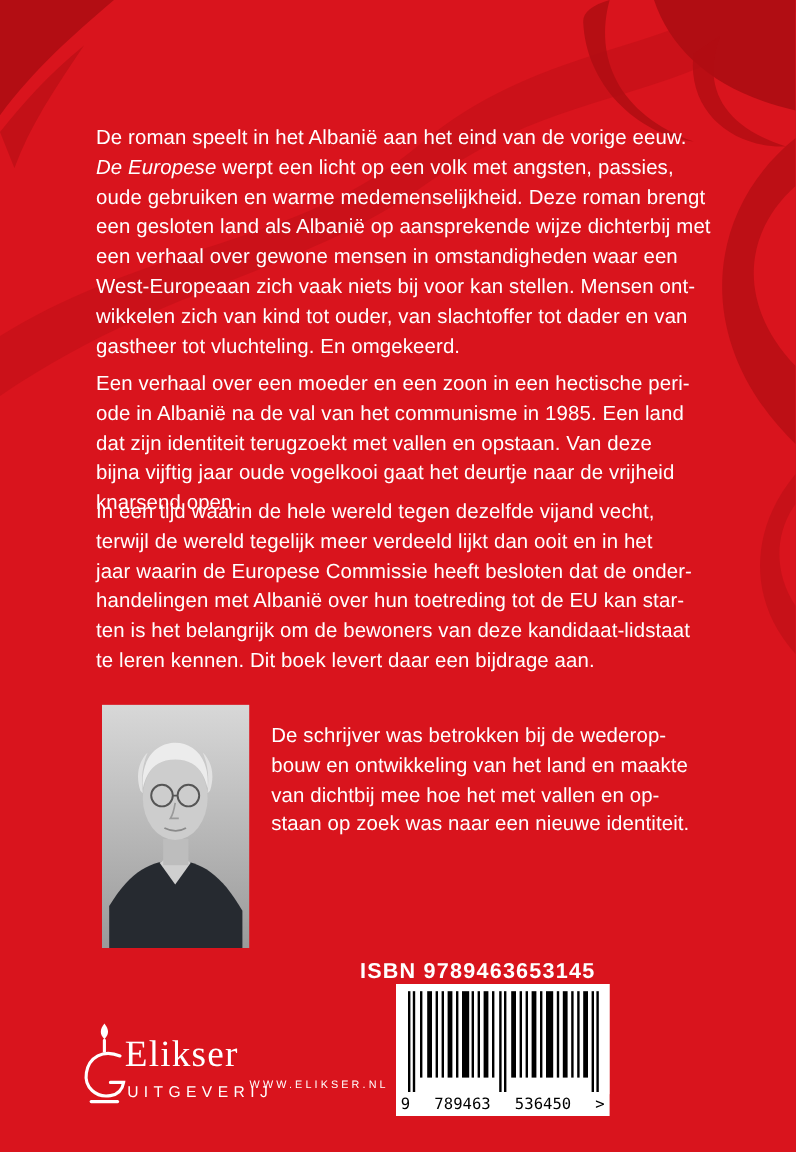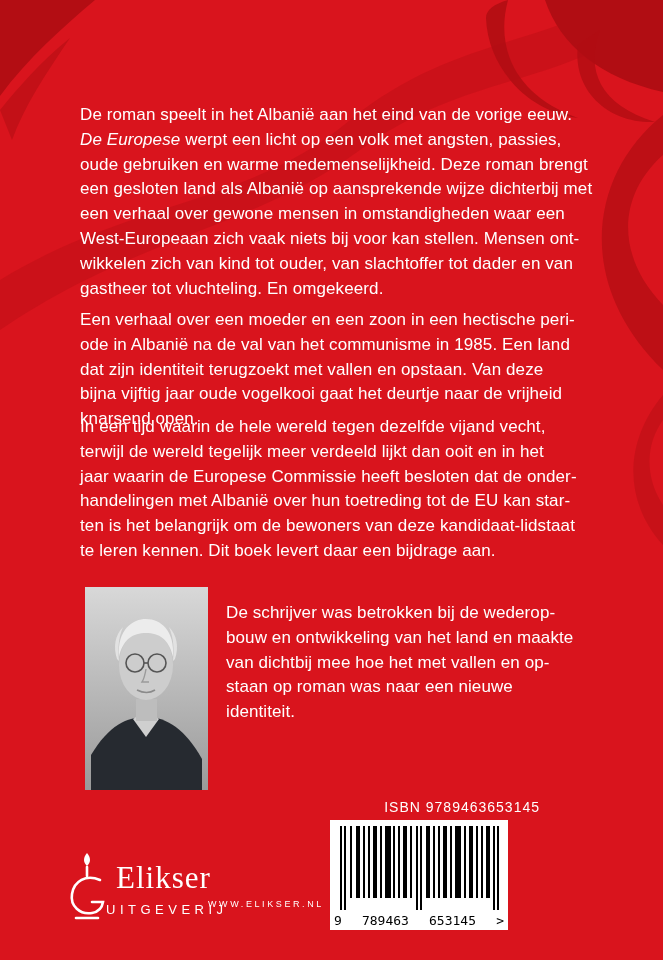--- a/index.html
+++ b/index.html
@@ -29,42 +29,42 @@
     color:var(--text);font-size:17px;line-height:24.8px;
     white-space:pre-line;letter-spacing:0.1px;
   }
   .italic{font-style:italic;}
   .photo{
     position:absolute;left:85px;top:587px;width:123px;height:203px;
     overflow:hidden;
   }
   .isbn-label{
     position:absolute;left:300px;top:799px;width:240px;
-    text-align:right;color:var(--text);
-    font-size:14px;font-weight:normal;letter-spacing:1px;
+    text-align:left;color:var(--text);
+    font-size:18px;font-weight:bold;letter-spacing:1px;
   }
   .barcode{
     position:absolute;left:330px;top:820px;width:178px;height:110px;
     background:#ffffff;
   }
   .barcode svg{display:block;}
   .barcode-digits{
     position:absolute;left:0;bottom:2px;width:100%;
     display:flex;justify-content:space-between;align-items:flex-end;
     padding:0 4px;
     font-family:"DejaVu Sans Mono", monospace;
     font-size:13px;color:#000;line-height:14px;
   }
   .publisher{
     position:absolute;left:60px;top:848px;width:340px;height:85px;
     color:var(--text);
   }
   .publisher-icon{position:absolute;left:4px;top:2px;}
   .publisher-name{
-    position:absolute;left:56px;top:12px;
+    position:absolute;left:44px;top:12px;
     font-family:"Liberation Serif", serif;
     font-size:31px;letter-spacing:1px;
   }
   .publisher-tagline{
     position:absolute;left:46px;top:54px;
     font-size:13px;letter-spacing:4.5px;
   }
   .publisher-site{
     position:absolute;left:148px;top:51px;
     font-size:9px;letter-spacing:2.6px;
@@ -136,21 +136,21 @@
     <line x1="59" y1="76" x2="63" y2="76" stroke="#555" stroke-width="1.6"></line>
 
     <path d="M61,82 C60,88 59,92 57,95 L64,95" fill="none" stroke="#9a9a9a" stroke-width="1.4"></path>
     <path d="M52,103 C58,106 65,106 70,103" fill="none" stroke="#8a8a8a" stroke-width="1.6"></path>
   </svg>
 </div>
 
 <p class="author-note">De schrijver was betrokken bij de wederop-
 bouw en ontwikkeling van het land en maakte
 van dichtbij mee hoe het met vallen en op-
-staan op roman was naar een nieuwe identiteit.</p>
+staan op zoek was naar een nieuwe identiteit.</p>
 
 <div class="isbn-label">ISBN 9789463653145</div>
 
 <div class="barcode">
   <svg width="178" height="92" viewBox="0 0 178 92" xmlns="http://www.w3.org/2000/svg">
     <rect x="0" y="0" width="178" height="92" fill="#ffffff"></rect>
     <g fill="#000000">
 
       <rect x="10" y="6" width="2" height="84"></rect>
         <rect x="14" y="6" width="2" height="84"></rect>
@@ -182,21 +182,21 @@
         <rect x="151" y="6" width="2" height="72"></rect>
       <rect x="156" y="6" width="4" height="72"></rect>
 
       <rect x="163" y="6" width="2" height="84"></rect>
         <rect x="167" y="6" width="2" height="84"></rect>
     </g>
   </svg>
   <div class="barcode-digits">
     <span>9</span>
     <span>789463</span>
-    <span>653145</span>
+    <span>536450</span>
     <span>&gt;</span>
   </div>
 </div>
 
 <div class="publisher">
   <svg class="publisher-icon" width="46" height="72" viewBox="0 0 46 72" xmlns="http://www.w3.org/2000/svg">
     <g stroke="#ffffff" fill="none" stroke-width="2.6" stroke-linecap="round">
 
       <path d="M23,3 C27,8 27,12 23,16 C19,12 19,8 23,3 Z" fill="#ffffff" stroke="none"></path>
 

